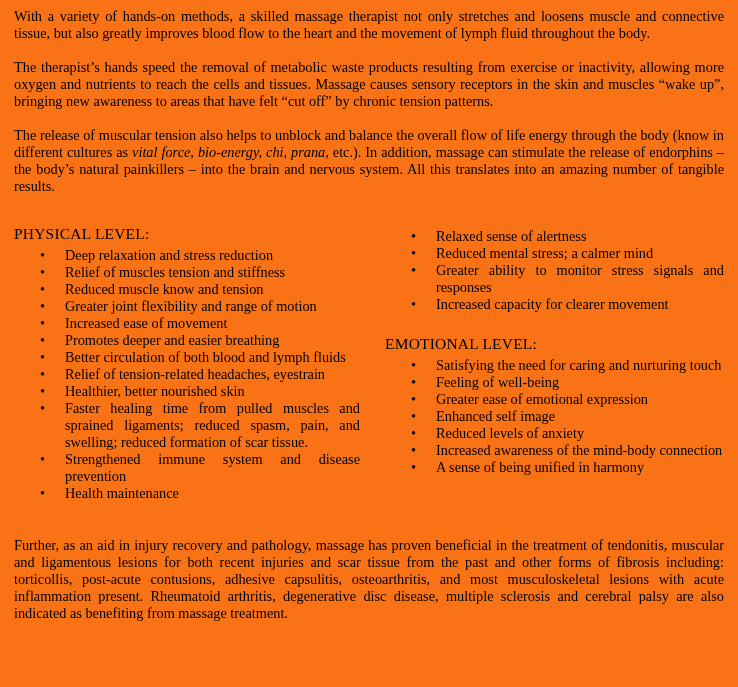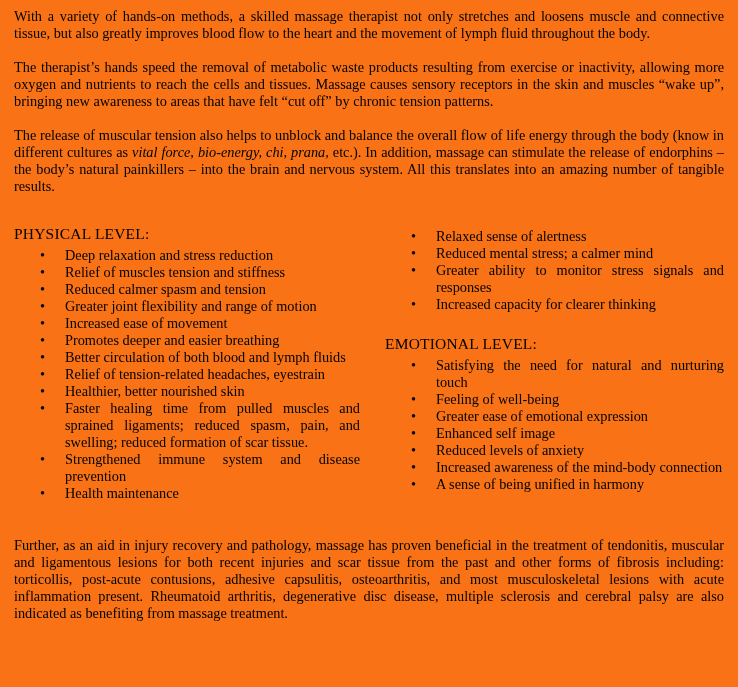--- a/index.html
+++ b/index.html
@@ -73,44 +73,44 @@
 
   <p class="para para-life-energy"><span>The release of muscular tension also helps to unblock and balance the overall flow of life energy through the body (know in different cultures as </span><em>vital force, bio-energy, chi, prana,</em><span> etc.).  In addition, massage can stimulate the release of endorphins – the body’s natural painkillers – into the brain and nervous system. All this translates into an amazing number of tangible results.</span></p>
 
   <div class="columns">
 
     <div class="col col-left">
       <h2>PHYSICAL LEVEL:</h2>
       <ul>
         <li>Deep relaxation and stress reduction</li>
         <li>Relief of muscles tension and stiffness</li>
-        <li>Reduced calmer spasm and tension</li>
+        <li>Reduced muscle know and tension</li>
         <li>Greater joint flexibility and range of motion</li>
         <li>Increased ease of movement</li>
         <li>Promotes deeper and easier breathing</li>
         <li>Better circulation of both blood and lymph fluids</li>
         <li>Relief of tension-related headaches, eyestrain</li>
         <li>Healthier, better nourished skin</li>
         <li>Faster healing time from pulled muscles and sprained ligaments; reduced spasm, pain, and swelling; reduced formation of scar tissue.</li>
         <li>Strengthened immune system and disease prevention</li>
         <li>Health maintenance</li>
       </ul>
     </div>
 
     <div class="col col-right">
       <ul>
         <li>Relaxed sense of alertness</li>
         <li>Reduced mental stress; a calmer mind</li>
         <li>Greater ability to monitor stress signals and responses</li>
-        <li>Increased capacity for clearer thinking</li>
+        <li>Increased capacity for clearer movement</li>
       </ul>
 
       <h2 class="emotional">EMOTIONAL LEVEL:</h2>
       <ul>
-        <li>Satisfying the need for natural and nurturing touch</li>
+        <li>Satisfying the need for caring and nurturing touch</li>
         <li>Feeling of well-being</li>
         <li>Greater ease of emotional expression</li>
         <li>Enhanced self image</li>
         <li>Reduced levels of anxiety</li>
         <li>Increased awareness of the mind-body connection</li>
         <li>A sense of being unified in harmony</li>
       </ul>
     </div>
 
   </div>

